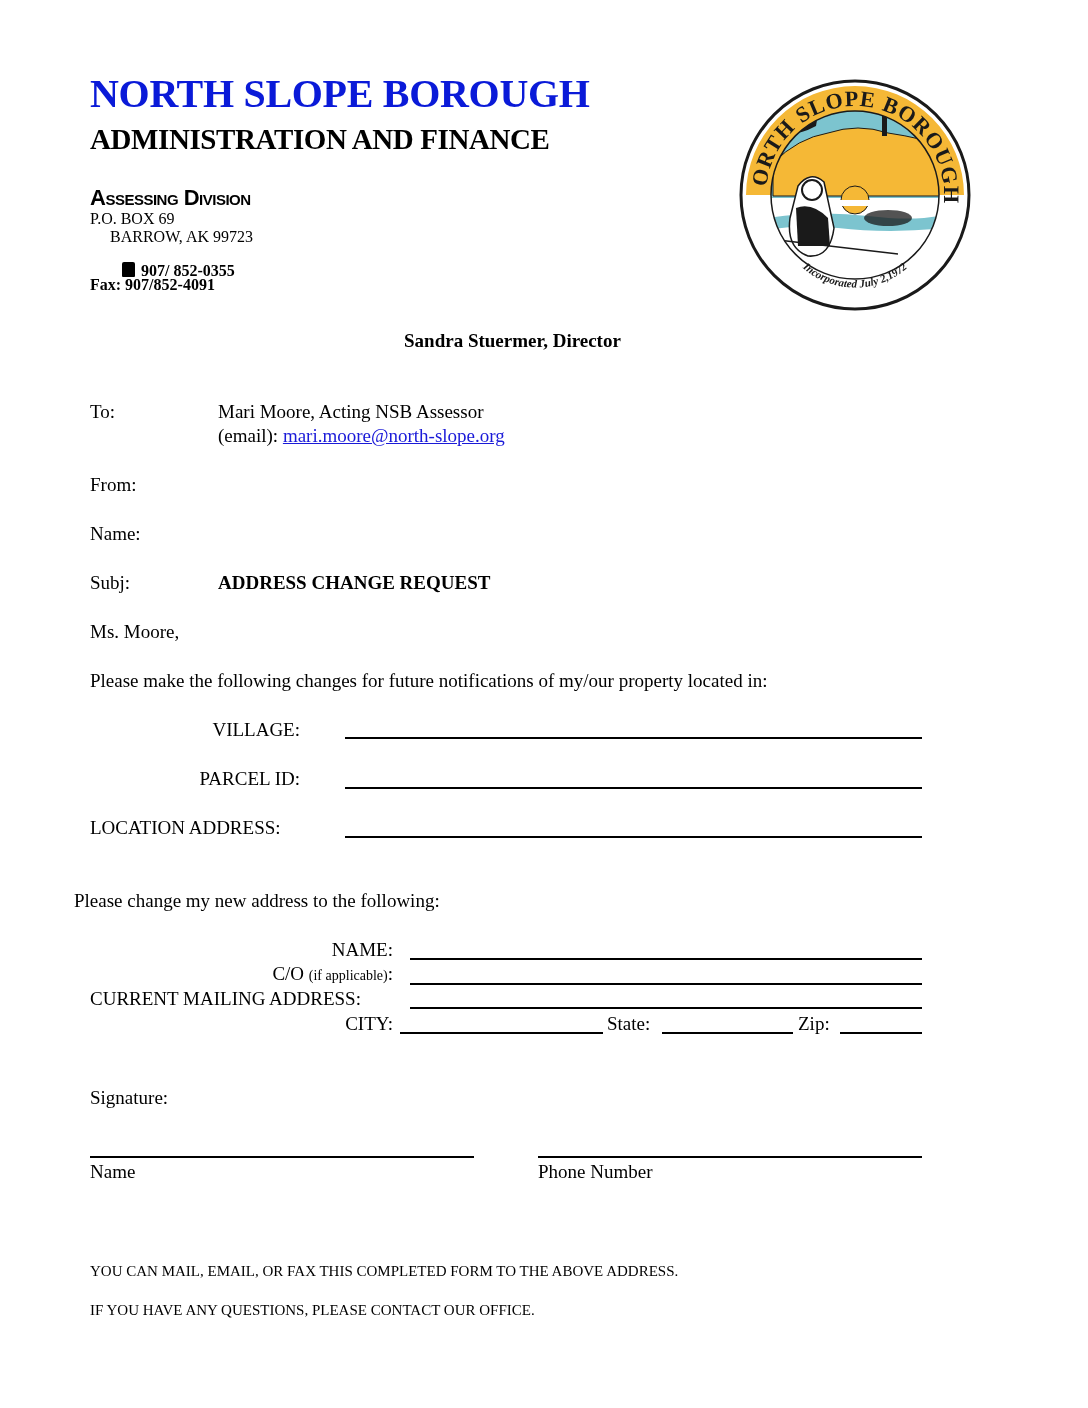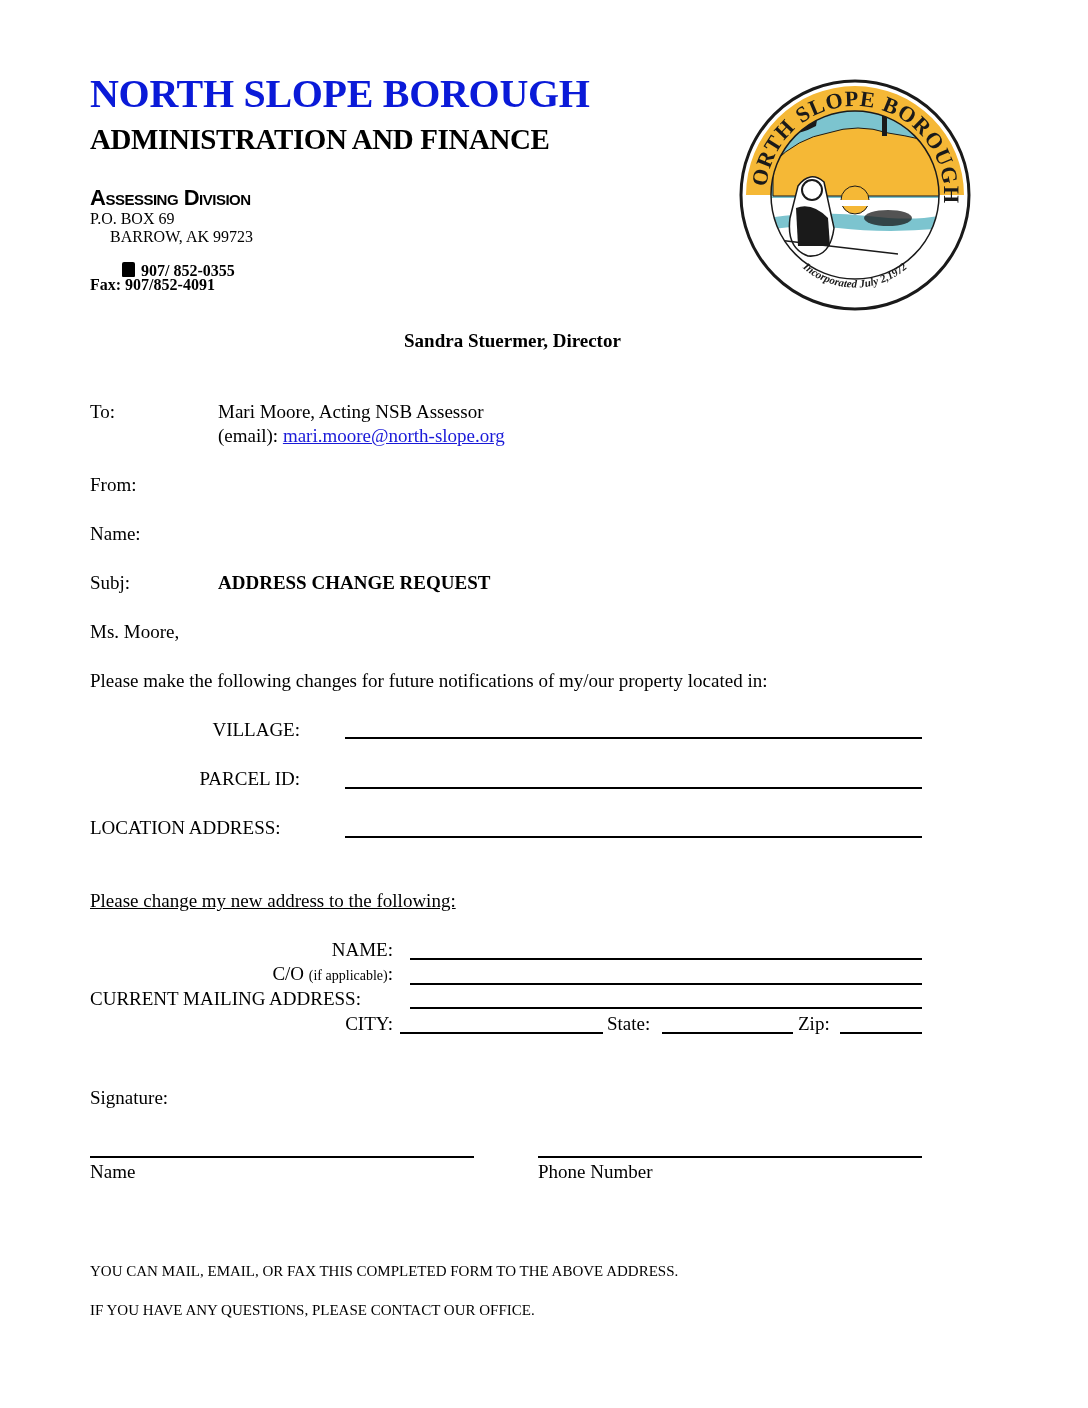--- a/index.html
+++ b/index.html
@@ -80,21 +80,21 @@
 <div class="abs t19" style="left:90px; top:621px;">Ms. Moore,</div>
 <div class="abs t19" style="left:90px; top:670px;">Please make the following changes for future notifications of my/our property located in:</div>
 
 <div class="abs t19 lbl-right" style="right:788px; top:719px;">VILLAGE:</div>
 <div class="line" style="left:345px; width:577px; top:737px;"></div>
 <div class="abs t19 lbl-right" style="right:788px; top:768px;">PARCEL ID:</div>
 <div class="line" style="left:345px; width:577px; top:787px;"></div>
 <div class="abs t19" style="left:90px; top:817px;">LOCATION ADDRESS:</div>
 <div class="line" style="left:345px; width:577px; top:836px;"></div>
 
-<div class="abs t19" style="left:90px; top:890px;text-decoration:underline;">Please change my new address to the following:</div>
+<div class="abs t19" style="left:74px; top:890px;">Please change my new address to the following:</div>
 
 <div class="abs t19 lbl-right" style="right:695px; top:939px;">NAME:</div>
 <div class="line" style="left:410px; width:512px; top:958px;"></div>
 
 <div class="abs t19 lbl-right" style="right:695px; top:963px;">
   <span>C/O</span> <span class="small">(if applicable)</span><span>:</span>
 </div>
 <div class="line" style="left:410px; width:512px; top:983px;"></div>
 
 <div class="abs t19" style="left:90px; top:988px;">CURRENT MAILING ADDRESS:</div>

